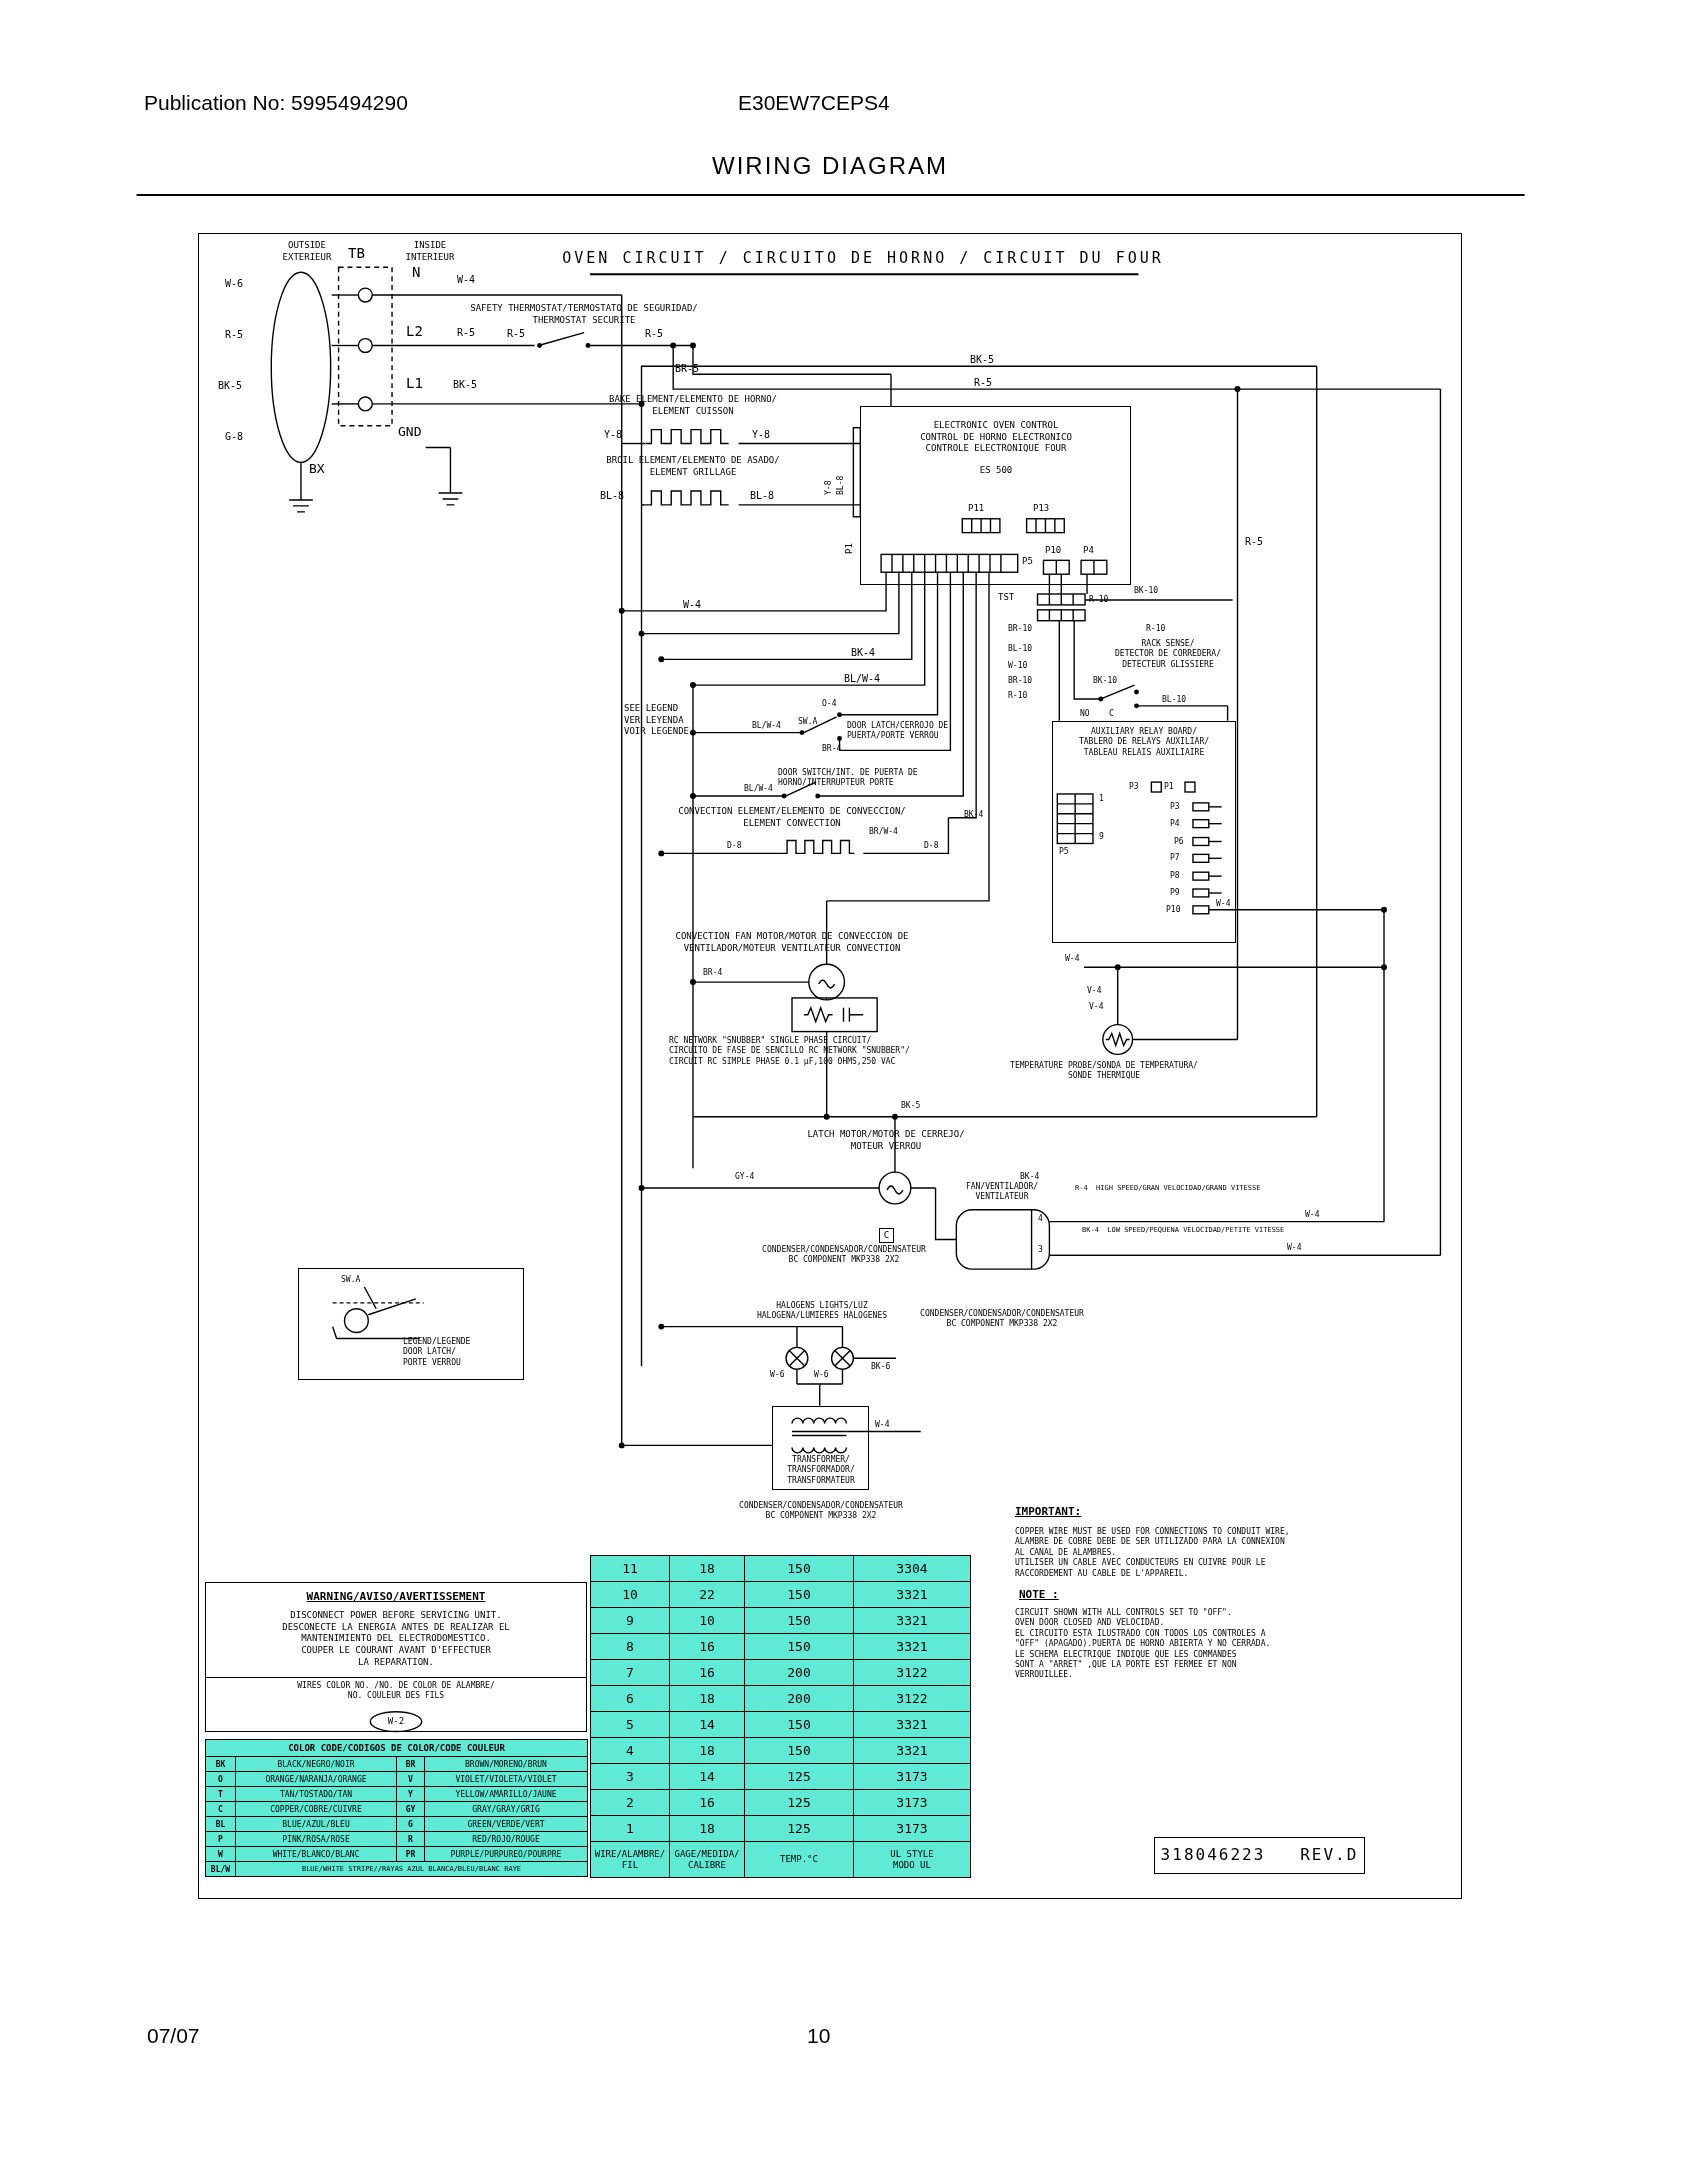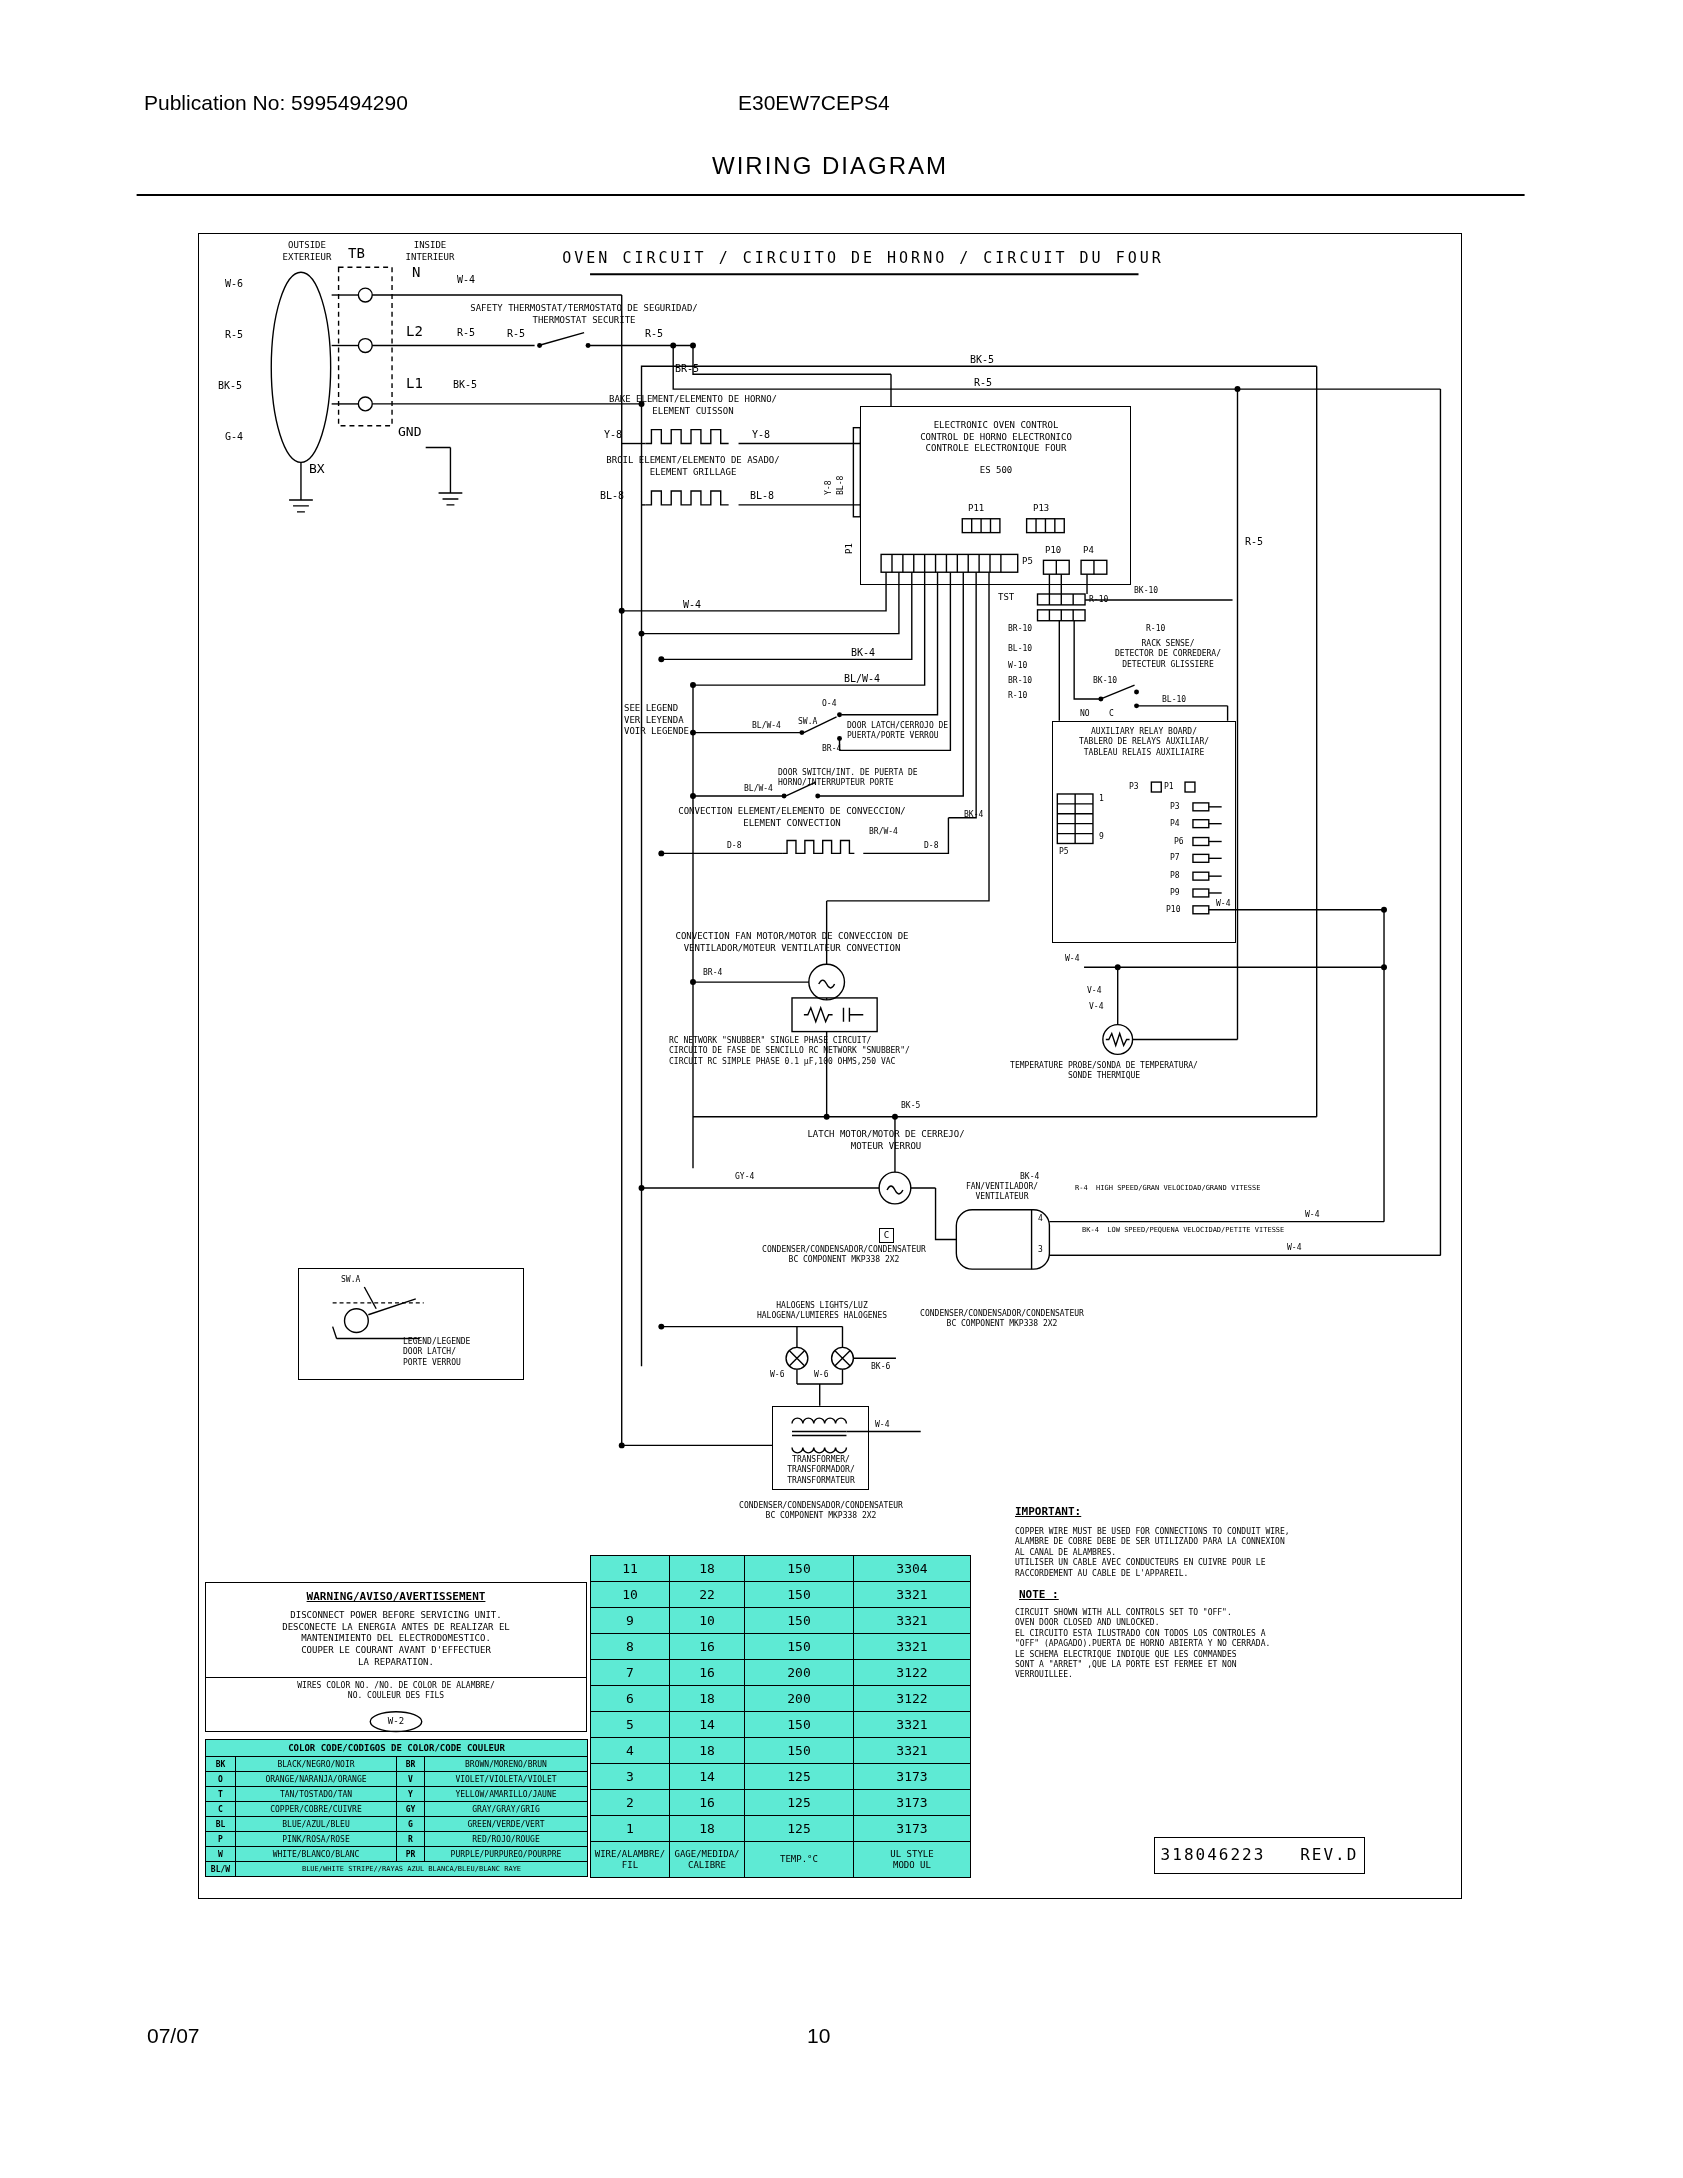--- a/index.html
+++ b/index.html
@@ -244,21 +244,21 @@
   <div class="lbl" style="left:457px; top:273px;">W-4</div>
   <div class="lbl s14" style="left:406px; top:322px;">L2</div>
   <div class="lbl" style="left:457px; top:326px;">R-5</div>
   <div class="lbl s14" style="left:406px; top:374px;">L1</div>
   <div class="lbl" style="left:453px; top:378px;">BK-5</div>
   <div class="lbl s13" style="left:398px; top:424px;">GND</div>
   <div class="lbl s13" style="left:309px; top:461px;">BX</div>
   <div class="lbl" style="left:225px; top:277px;">W-6</div>
   <div class="lbl" style="left:225px; top:328px;">R-5</div>
   <div class="lbl" style="left:218px; top:379px;">BK-5</div>
-  <div class="lbl" style="left:225px; top:430px;">G-4</div>
+  <div class="lbl" style="left:225px; top:430px;">G-8</div>
 
   <div class="lbl s9 c" style="left:584px; top:303px;">SAFETY THERMOSTAT/TERMOSTATO DE SEGURIDAD/
 THERMOSTAT SECURITE</div>
   <div class="lbl" style="left:507px; top:327px;">R-5</div>
   <div class="lbl" style="left:645px; top:327px;">R-5</div>
 
   <div class="lbl s9 c" style="left:693px; top:394px;">BAKE ELEMENT/ELEMENTO DE HORNO/
 ELEMENT CUISSON</div>
   <div class="lbl" style="left:604px; top:428px;">Y-8</div>
   <div class="lbl" style="left:752px; top:428px;">Y-8</div>
@@ -393,21 +393,21 @@
 BC COMPONENT MKP338 2X2</div>
 
   <div class="lbl s11 b u" style="left:1015px; top:1505px;">IMPORTANT:</div>
   <div class="lbl s8" style="left:1015px; top:1527px;">COPPER WIRE MUST BE USED FOR CONNECTIONS TO CONDUIT WIRE,
 ALAMBRE DE COBRE DEBE DE SER UTILIZADO PARA LA CONNEXION
 AL CANAL DE ALAMBRES.
 UTILISER UN CABLE AVEC CONDUCTEURS EN CUIVRE POUR LE
 RACCORDEMENT AU CABLE DE L'APPAREIL.</div>
   <div class="lbl s11 b u" style="left:1019px; top:1588px;">NOTE :</div>
   <div class="lbl s8" style="left:1015px; top:1608px;">CIRCUIT SHOWN WITH ALL CONTROLS SET TO "OFF".
-OVEN DOOR CLOSED AND UNLOCKED.
+OVEN DOOR CLOSED AND VELOCIDAD.
 EL CIRCUITO ESTA ILUSTRADO CON TODOS LOS CONTROLES A
 "OFF" (APAGADO).PUERTA DE HORNO ABIERTA Y NO CERRADA.
 LE SCHEMA ELECTRIQUE INDIQUE QUE LES COMMANDES
 SONT A "ARRET" ,QUE LA PORTE EST FERMEE ET NON
 VERROUILLEE.</div>
 
   <div class="lbl s11 b u c" style="left:396px; top:1590px;">WARNING/AVISO/AVERTISSEMENT</div>
   <div class="lbl s9 c" style="left:396px; top:1610px;">DISCONNECT POWER BEFORE SERVICING UNIT.
 DESCONECTE LA ENERGIA ANTES DE REALIZAR EL
 MANTENIMIENTO DEL ELECTRODOMESTICO.

